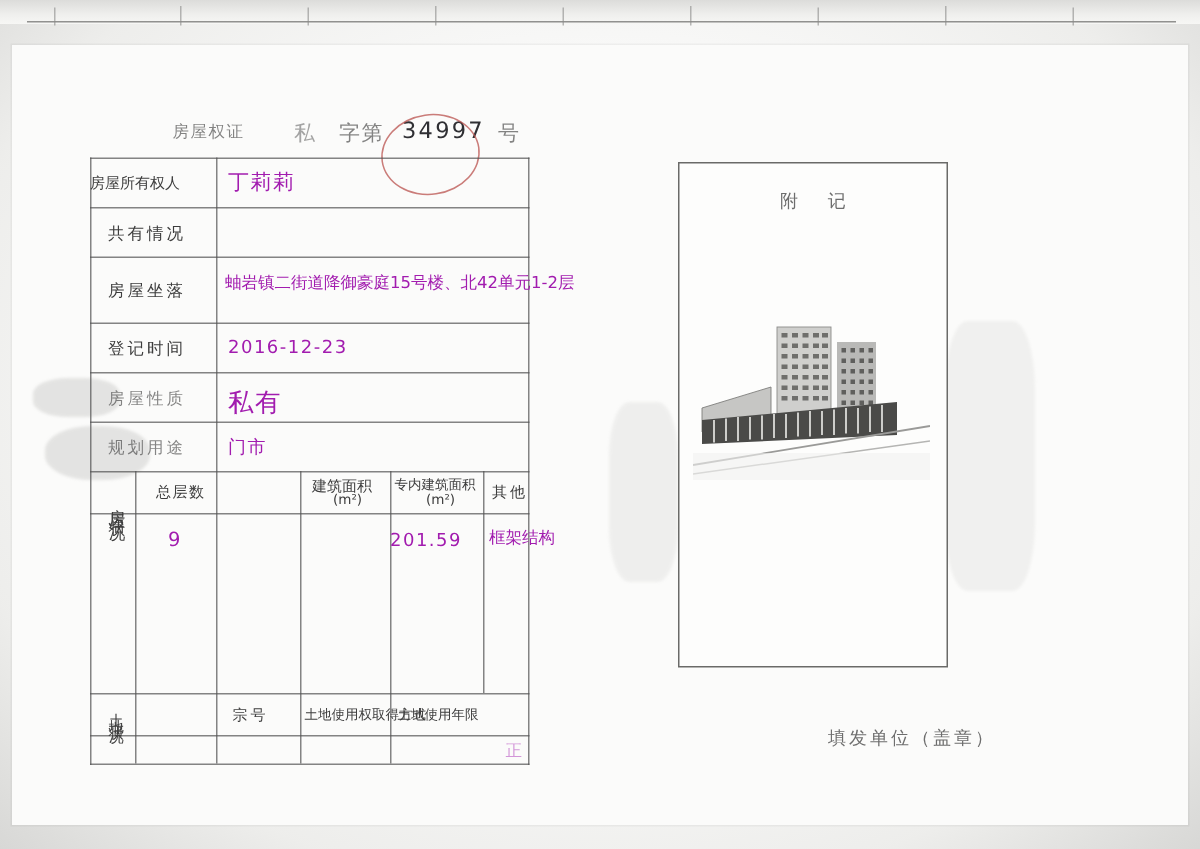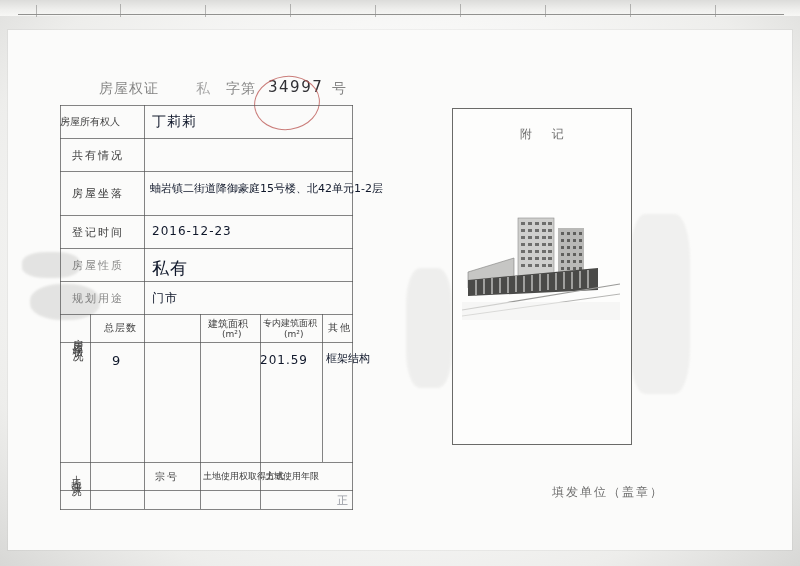--- a/index.html
+++ b/index.html
@@ -97,21 +97,21 @@
     letter-spacing: 2px;
     white-space: nowrap;
   }
   .lbl.v-stack {
     writing-mode: vertical-rl;
     letter-spacing: 4px;
   }
   .val {
     position: absolute;
     font-size: 12px;
-    color: #0f172a;
+    color: #a21caf;
     white-space: nowrap;
     letter-spacing: 1px;
   }
 
   
   #photo-box {
     position: absolute;
     left: 452px; top: 108px;
     width: 178px; height: 335px;
     border: 1px solid #6a6a68;
@@ -176,21 +176,21 @@
   <div class="edge-line-v" style="left:715px; top:5px; height:12px;"></div>
 
   <div id="sheet"></div>
 
   <div class="smudge" style="left:22px; top:252px; width:58px; height:26px; border-radius:40%;"></div>
   <div class="smudge" style="left:30px; top:284px; width:70px; height:36px; border-radius:45%;"></div>
   <div class="smudge" style="left:406px; top:268px; width:46px; height:120px; border-radius:30%; opacity:.18;"></div>
   <div class="smudge" style="left:630px; top:214px; width:60px; height:180px; border-radius:25%; opacity:.16;"></div>
 
   <div id="title-row">
-    <span class="ink faded" style="left:99px; top:80px; font-size:14px;">房屋权证</span>
+    <span class="ink faded" style="left:115px; top:80px; font-size:11px;">房屋权证</span>
     <span class="ink fainter" style="left:196px; top:80px; font-size:14px;">私</span>
     <span class="ink faded" style="left:226px; top:80px; font-size:14px;">字第</span>
     <span class="ink hand" style="left:268px; top:78px; font-size:15px;">34997</span>
     <span class="ink faded" style="left:332px; top:80px; font-size:14px;">号</span>
   </div>
   <div id="red-circle"></div>
 
   <div id="table">
 
     <div class="ln v" style="left:0px;   top:0px;  height:405px;"></div>

